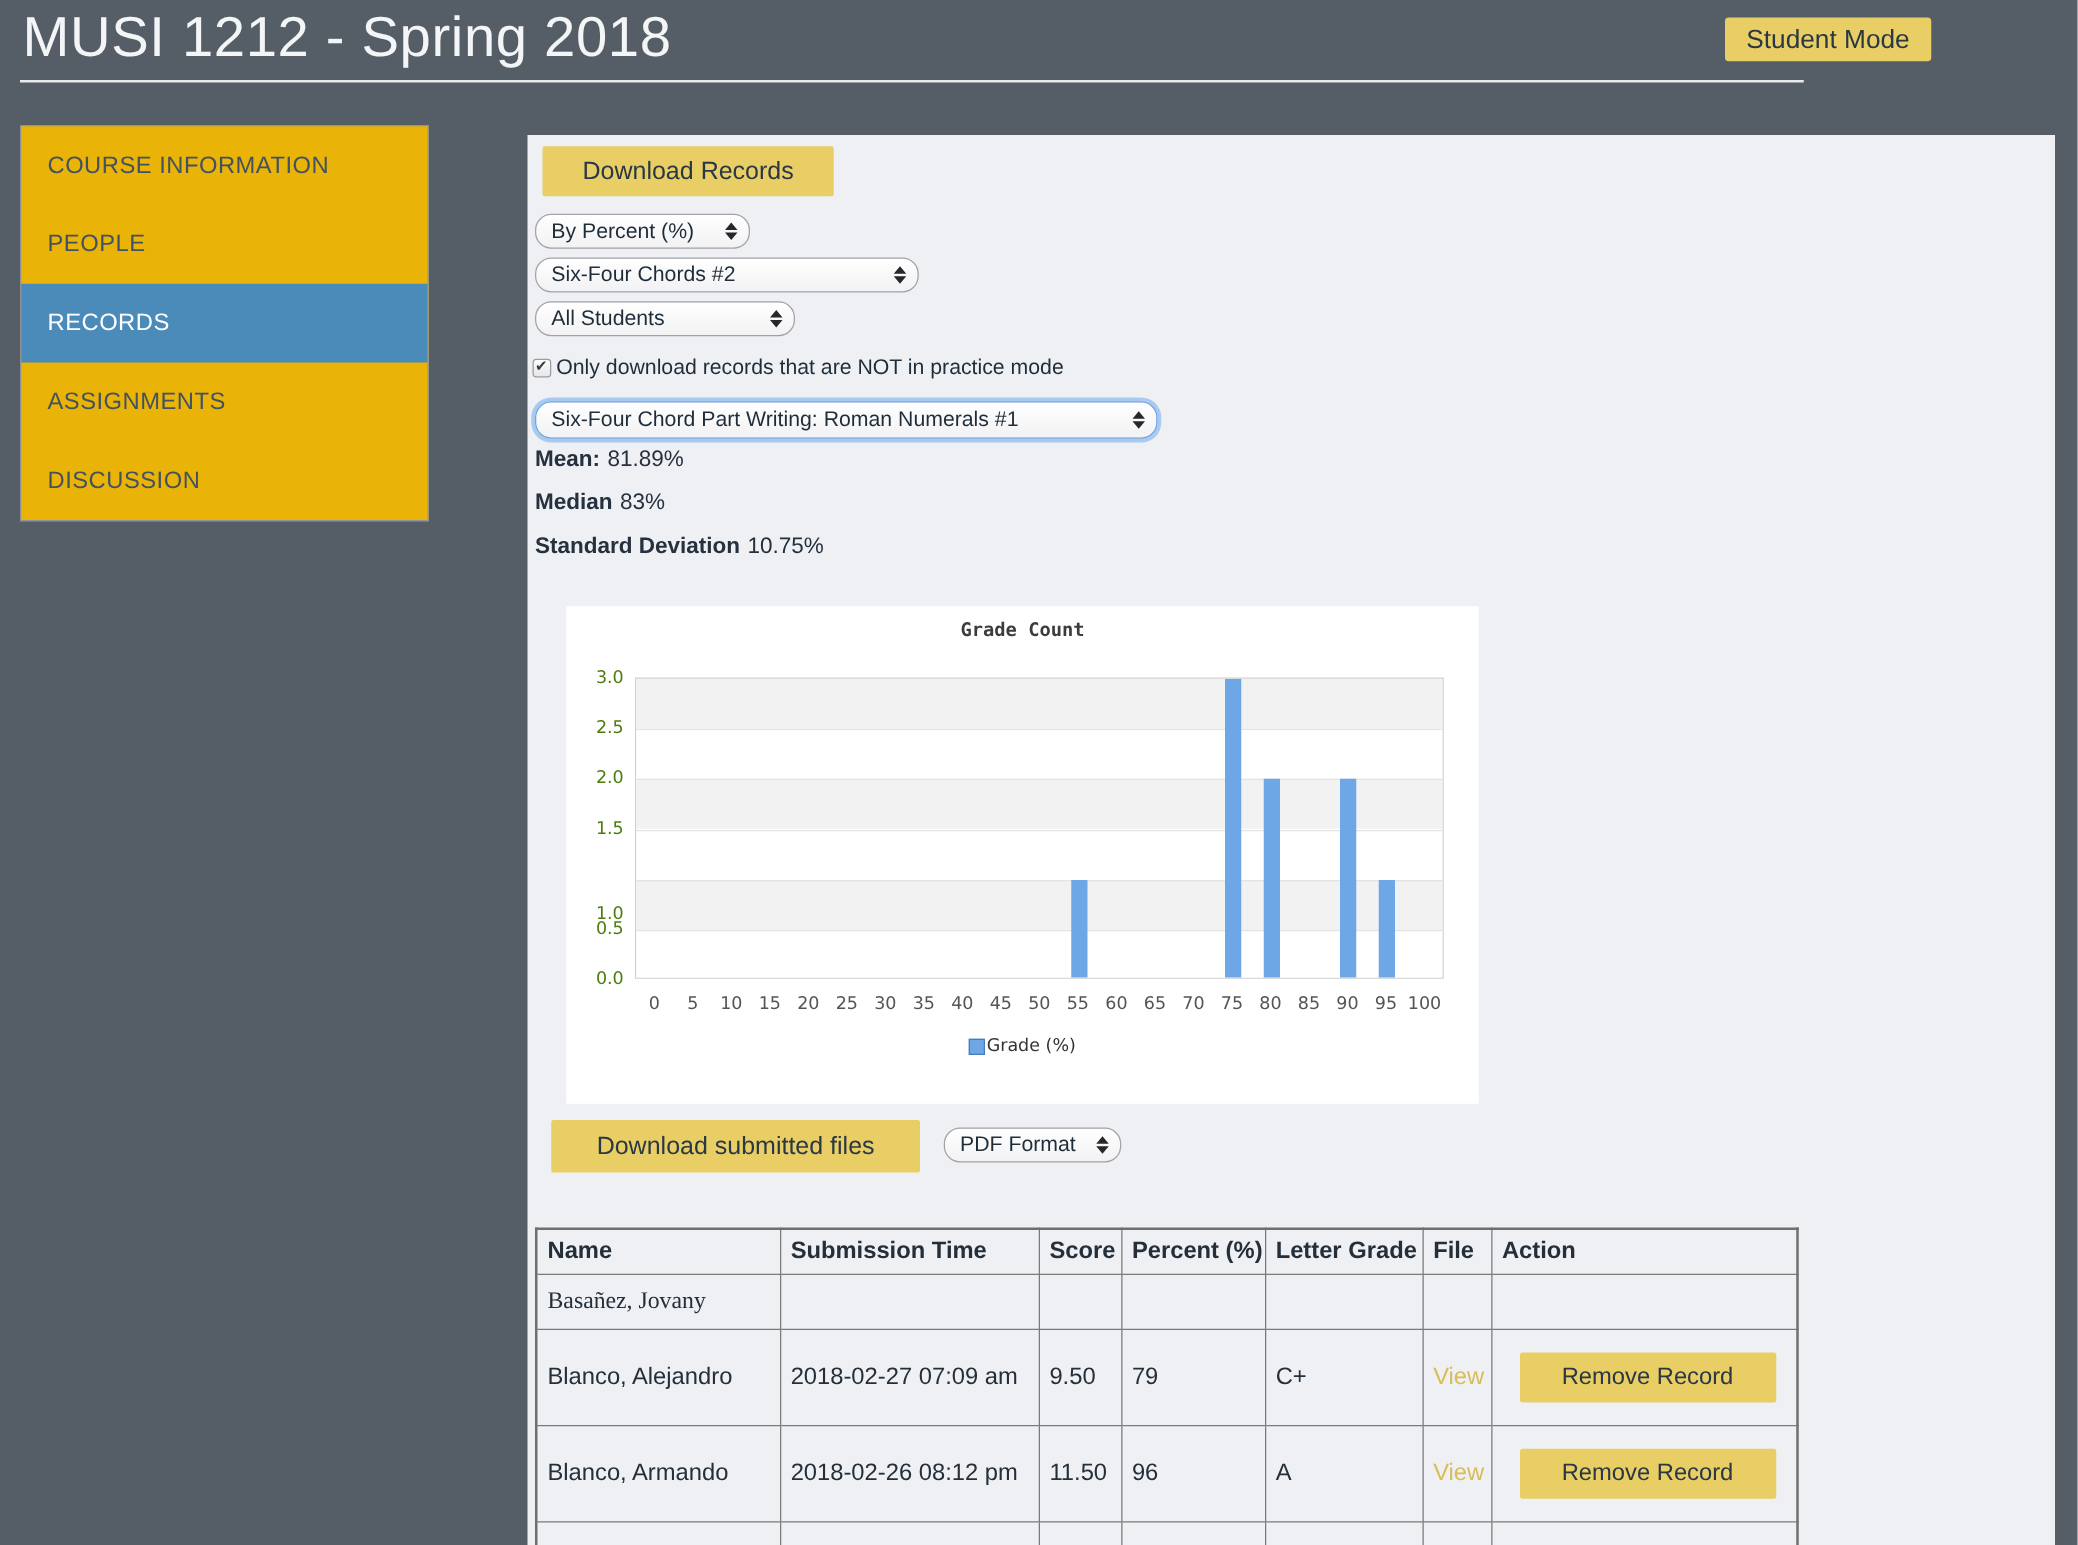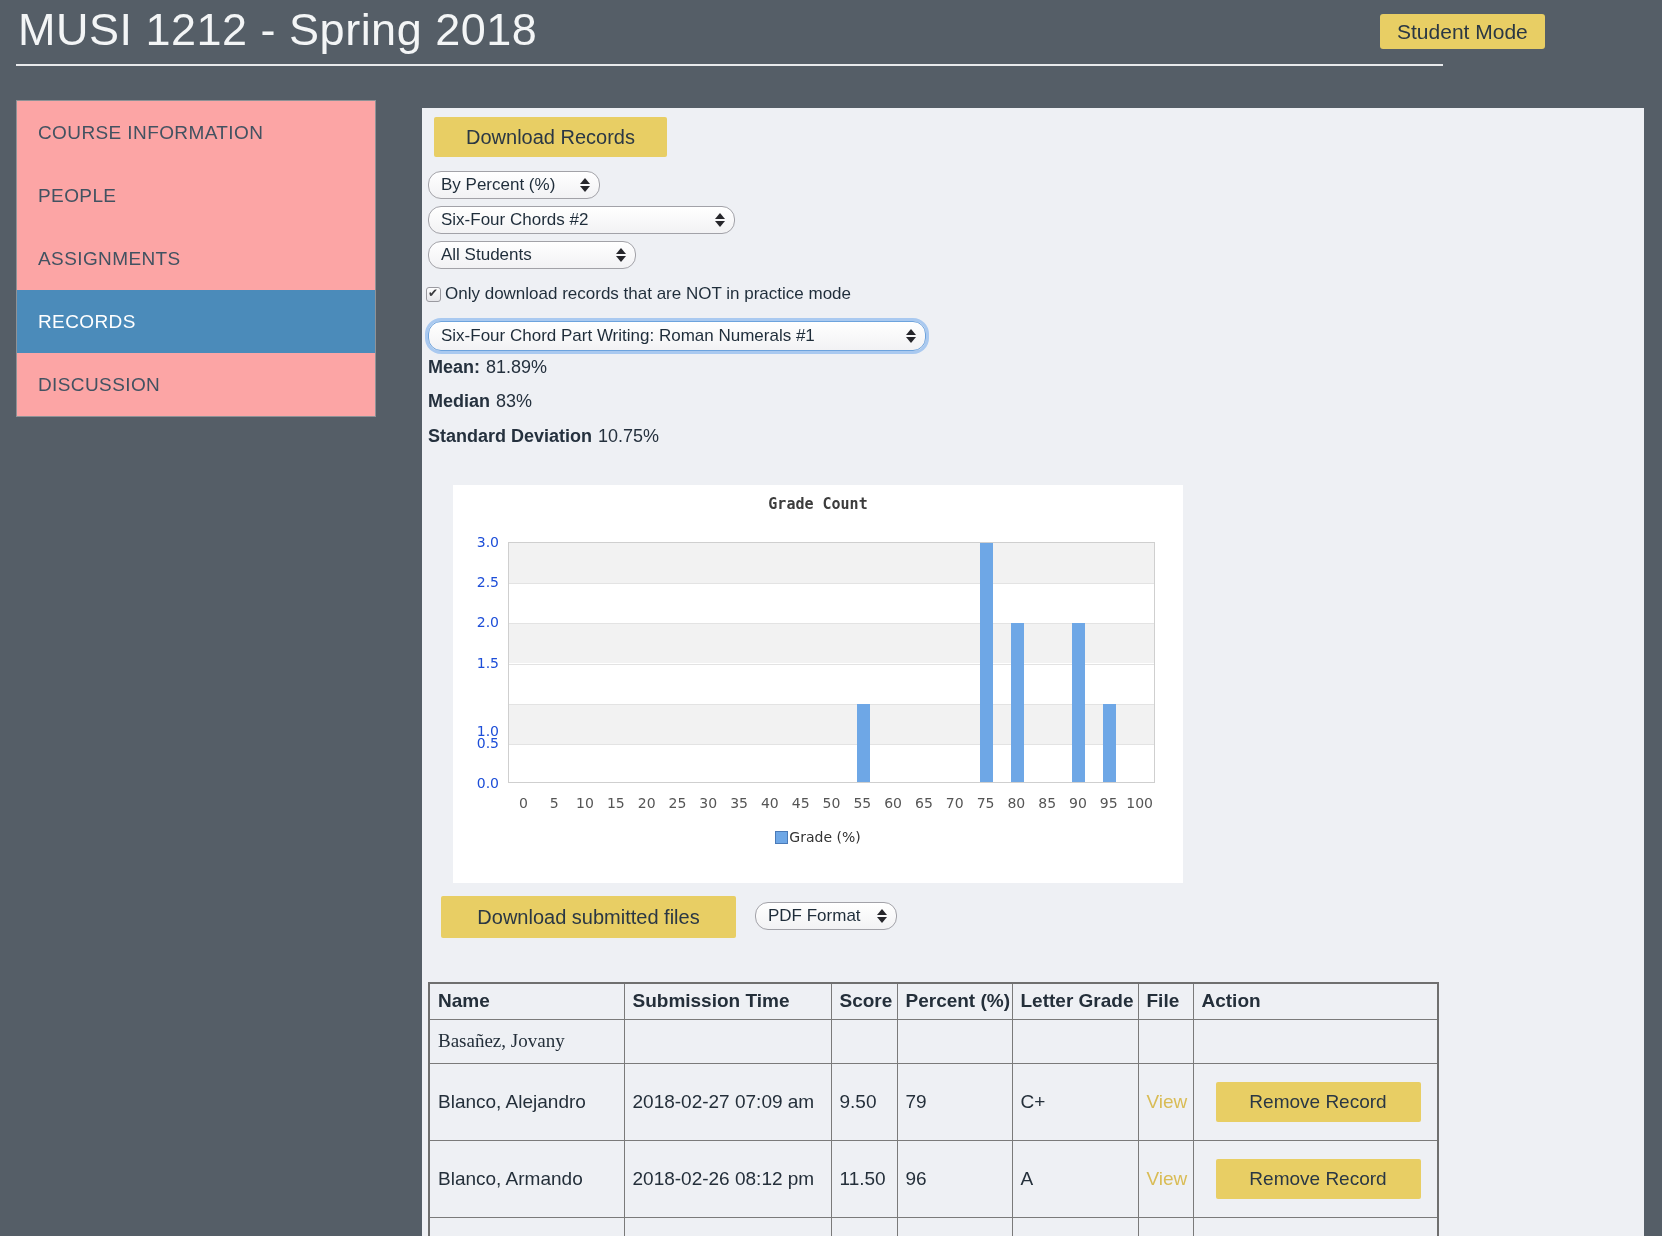--- a/index.html
+++ b/index.html
@@ -11,22 +11,22 @@
   .page-title { position:absolute; left:18px; top:4px; font-size:45px; font-weight:300;
                 color:#F3F5F6; letter-spacing:0.5px; }
   .title-underline { position:absolute; left:16px; top:64px; width:1427px; height:2px;
                      background:rgba(245,246,247,0.92); }
   .btn { border:none; cursor:pointer; font-family:"Liberation Sans",sans-serif; }
   .yellow { background:#E8CE64; color:#2A3744; }
   .student-mode { position:absolute; left:1380px; top:14px; height:35px; padding:0 17px;
                   font-size:21px; border-radius:3px; }
 
   
-  .sidebar { position:absolute; left:16px; top:100px; width:360px; height:317px;
-             background:#fca5a5; border:1px solid #8F9296; }
+  .sidebar { position:absolute; left:16px; top:100px; width:327px; height:317px;
+             background:#eab308; border:1px solid #8F9296; }
   .side-item { height:63px; line-height:63px; padding-left:21px; font-size:19px;
                color:#425261; letter-spacing:0.4px; cursor:pointer; }
   .side-item.active { background:#4B8BBA; color:#FFFFFF; }
 
   
   .content { position:absolute; left:422px; top:108px; width:1222px; height:1128px;
              background:#EEF0F4; color:#25313E; }
   .dl-records { position:absolute; left:12px; top:9px; width:233px; height:40px;
                 font-size:20px; border-radius:2px; }
   .dl-files   { position:absolute; left:19px; top:788px; width:295px; height:42px;
@@ -65,21 +65,21 @@
   .chart-panel { position:absolute; left:31px; top:377px; width:730px; height:398px;
                  background:#ffffff; }
   .chart-title { position:absolute; left:0; top:10px; width:100%; text-align:center;
                  font-family:"DejaVu Sans Mono", monospace; font-weight:bold;
                  font-size:15px; color:#3C3C3C; }
   .plot { position:absolute; left:55px; top:57px; width:647px; height:241px;
           border:1px solid #CFCFCF; overflow:hidden; }
   .band { position:absolute; left:0; width:100%; }
   .gridline { position:absolute; left:0; width:100%; height:1px; background:#E3E3E3; }
   .bar { position:absolute; }
-  .y-label { position:absolute; width:44px; text-align:right; font-size:14px; color:#1d4ed8;
+  .y-label { position:absolute; width:44px; text-align:right; font-size:14px; color:#4d7c0f;
              font-family:"DejaVu Sans", sans-serif; }
   .x-label { position:absolute; top:310px; transform:translateX(-50%); font-size:14px;
              color:#555; font-family:"DejaVu Sans", sans-serif; }
   .legend { position:absolute; left:0; top:344px; width:100%; display:flex;
             justify-content:center; align-items:center; gap:1px; }
   .legend-swatch { width:13px; height:13px; background:#6EA7E6; border:1px solid #4A7AB8; }
   .legend-label { font-size:14px; color:#333; font-family:"DejaVu Sans", sans-serif; }
 
   
   .records-table { position:absolute; left:6px; top:874px; border-collapse:collapse;
@@ -102,22 +102,22 @@
 
 <div class="screen">
 
   <div class="page-title">MUSI 1212 - Spring 2018</div>
   <div class="title-underline"></div>
   <button class="btn yellow student-mode">Student Mode</button>
 
   <nav class="sidebar">
     <div class="side-item">COURSE INFORMATION</div>
     <div class="side-item">PEOPLE</div>
+    <div class="side-item active">RECORDS</div>
     <div class="side-item">ASSIGNMENTS</div>
-    <div class="side-item active">RECORDS</div>
     <div class="side-item">DISCUSSION</div>
   </nav>
 
   <main class="content">
 
     <button class="btn yellow dl-records">Download Records</button>
 
     <div class="select sel-grade-type">
       <span>By Percent (%)</span>
       <span class="select-arrows">

